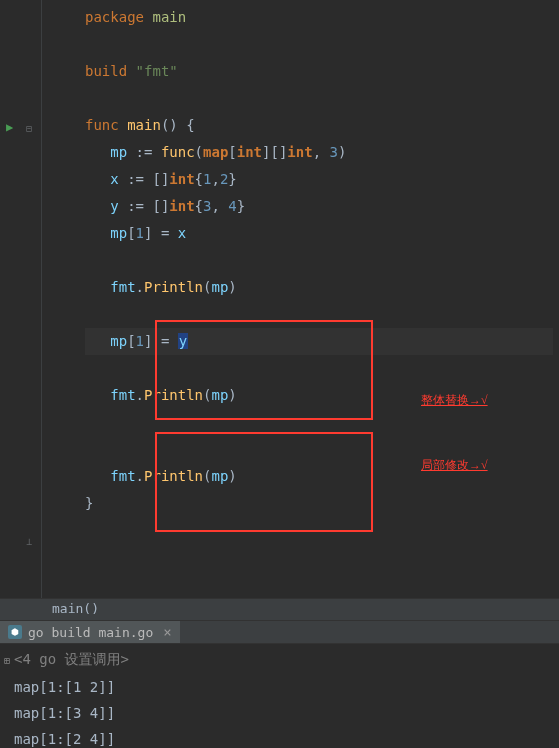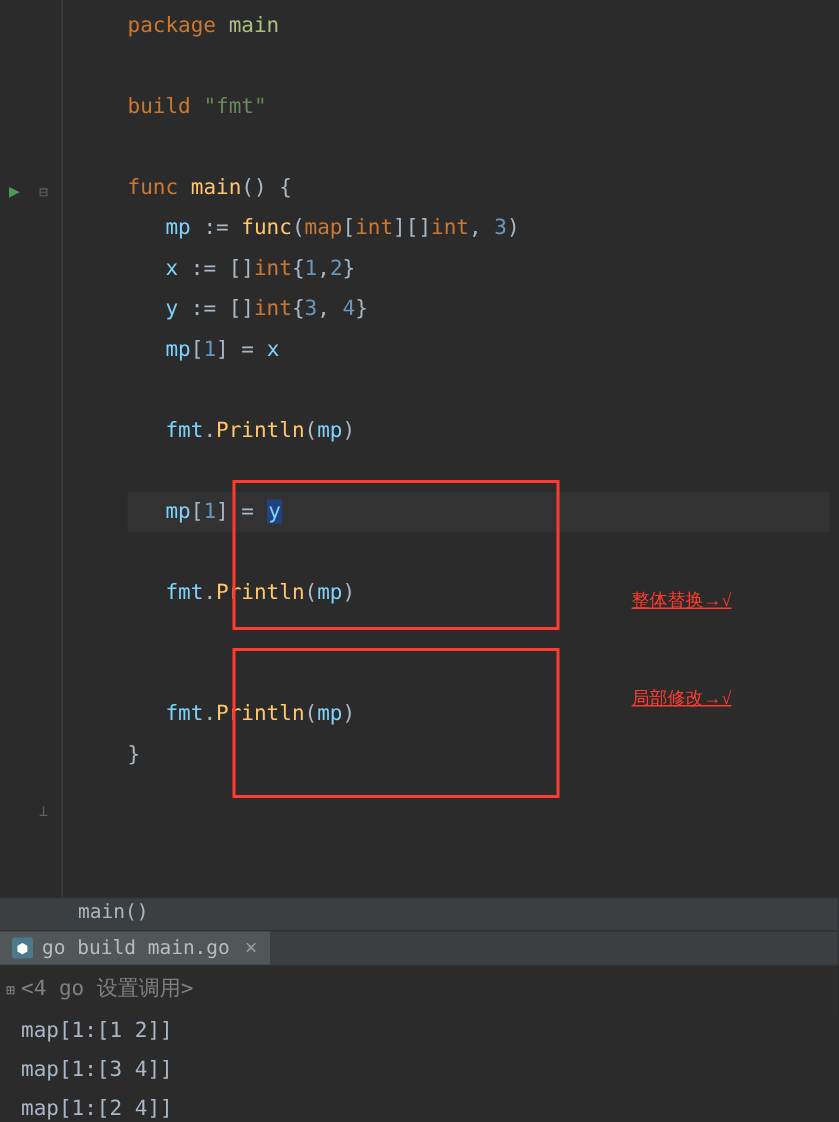--- a/index.html
+++ b/index.html
@@ -56,21 +56,21 @@
       height: 27px;
       position: relative;
     }
     .line.highlight {
       background: #323232;
     }
     .kw { color: #cc7832; }
     .pkg { color: #afbf7e; }
     .str { color: #6a8759; }
     .fn { color: #ffc66d; }
-    .typ { color: #cc7832; }
+    .typ { color: #cc7832; font-weight: bold; }
     .num { color: #6897bb; }
     .ident { color: #7dd3fc; }
     .punct { color: #a9b7c6; }
     .op { color: #a9b7c6; }
     .cursor-var {
       background: #214283;
       padding: 0 1px;
     }
     .red-box {
       position: absolute;

